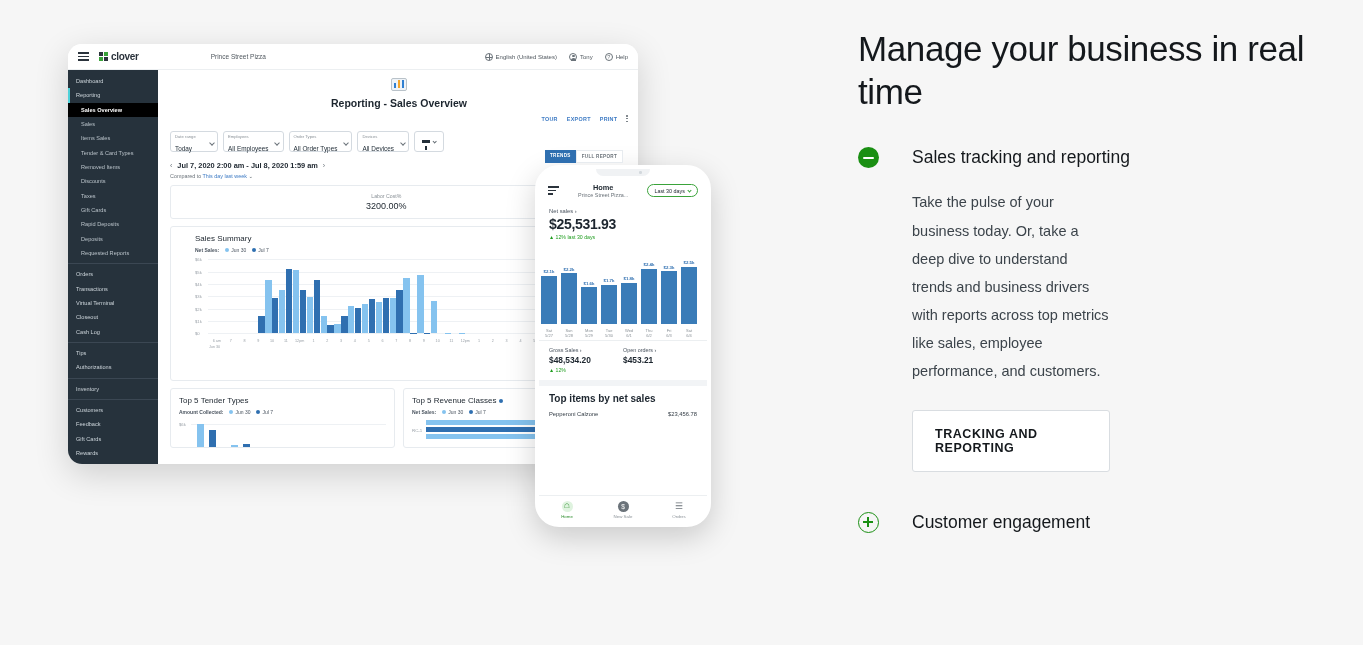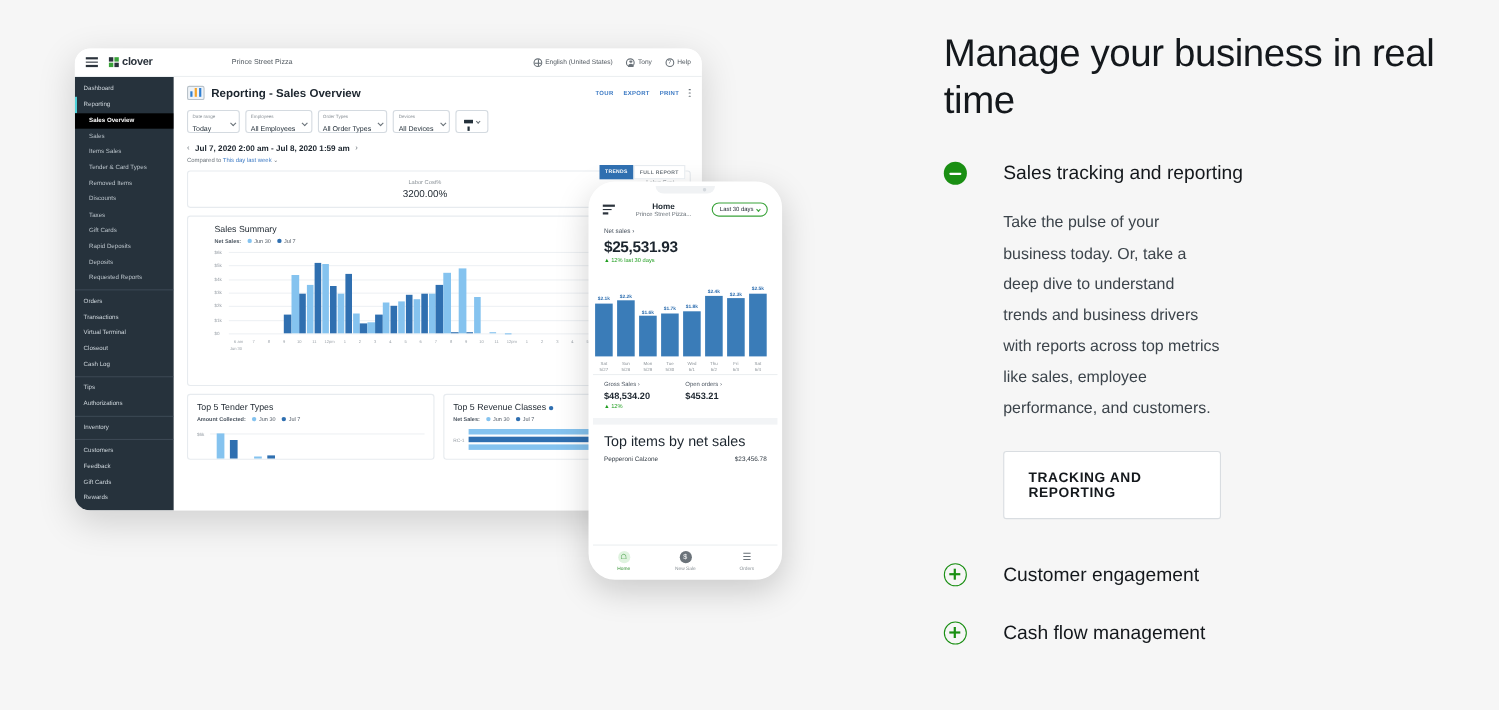--- a/index.html
+++ b/index.html
@@ -48,21 +48,21 @@
   .nav-item {
     font-size: 5.6px; color: #b9c2c9; padding: 4.1px 0 4.1px 8px; line-height: 1.1; white-space: nowrap;
   }
   .nav-item.section { color: #cdd5db; }
   .nav-item.sub { padding-left: 13px; }
   .nav-item.active { background: #000000; color: #ffffff; font-weight: 700; }
   .nav-item.accent-left { border-left: 2px solid #4fd1d9; padding-left: 6px; }
   .nav-sep { height: 1px; background: #3b4753; margin: 3px 0; }
 
   .content { flex: 1; background: #ffffff; padding: 8px 10px 0 12px; overflow: hidden; position: relative; }
-  .page-head { display: flex; align-items: center; gap: 6px; }
+  .page-head { display: flex; align-items: center; gap: 6px; flex-direction: column; }
   .rep-icon { width: 16px; height: 13px; border: 1px solid #b9c2c9; border-radius: 2px; background: #eef3f8; position: relative; flex: none; }
   .rep-icon::before { content:""; position:absolute; left:2px; bottom:2px; width:2px; height:5px; background:#2f7fd1; }
   .rep-icon::after { content:""; position:absolute; left:6px; bottom:2px; width:2px; height:8px; background:#f4a52a; box-shadow: 4px 0 0 #2f7fd1; }
   .page-title { font-size: 10.5px; font-weight: 700; color: #1c252e; }
   .head-actions { margin-left: auto; display: flex; align-items: center; gap: 9px; }
   .act-link { font-size: 5.4px; font-weight: 700; color: #3e7bc4; letter-spacing: .3px; }
   .kebab { display: flex; flex-direction: column; gap: 1.3px; }
   .kebab i { width: 1.6px; height: 1.6px; border-radius: 50%; background: #6b737a; display: block; }
 
   .filters { display: flex; gap: 5px; margin-top: 9px; }
@@ -158,21 +158,21 @@
   .ph-val { font-size: 4.4px; color: #2f6fb0; font-weight: 700; margin-bottom: 1.5px; }
   .ph-bar { width: 100%; background: #3a7cb8; }
   .ph-x { position: absolute; left: -8px; right: 0; bottom: 0; display: flex; gap: 4px; }
   .ph-xt { flex: 1; text-align: center; font-size: 4px; color: #8a9197; line-height: 1.3; }
   .ph-sep { height: 1px; background: #eceff1; margin: 2px -10px 0; }
   .ph-2col { display: flex; margin-top: 6px; }
   .ph-2col > div { flex: 1; }
   .ph-sub { font-size: 5.4px; color: #4b5560; }
   .ph-mid { font-size: 8.4px; font-weight: 700; color: #1c252e; margin-top: 2px; }
   .ph-band { height: 6px; background: #f2f4f6; margin: 7px -10px 0; }
-  .ph-sec { font-size: 13px; font-weight: 400; color: #1c252e; margin-top: 7px; }
+  .ph-sec { font-size: 10px; font-weight: 700; color: #1c252e; margin-top: 7px; }
   .ph-row { display: flex; justify-content: space-between; font-size: 5.8px; color: #333c45; margin-top: 7px; }
   .tabbar { position: absolute; left: 0; right: 0; bottom: 0; height: 28px; background: #fff; border-top: 1px solid #eceff1; display: flex; }
   .tab { flex: 1; display: flex; flex-direction: column; align-items: center; justify-content: center; gap: 2px; }
   .tab .tl { font-size: 4.4px; color: #8a9197; }
   .tab.act .tl { color: #2f8f2f; }
   .ti { width: 11px; height: 11px; border-radius: 50%; display: flex; align-items: center; justify-content: center; font-size: 6.5px; color: #fff; }
   .ti.home { background: #dff3df; color: #2f8f2f; }
   .ti.sale { background: #6b737a; }
   .ti.ord { background: #ffffff; color: #6b737a; font-size: 9px; }
 
@@ -673,19 +673,15 @@
       <div class="acc-body">
         <p>Take the pulse of your business today. Or, take a deep dive to understand trends and business drivers with reports across top metrics like sales, employee performance, and customers.</p>
         <a class="cta">TRACKING AND REPORTING</a>
       </div>
 
       <div class="acc-item acc-next">
         <span class="ic-circle plus"></span>
         <span class="acc-label">Customer engagement</span>
       </div>
 
-      <div class="acc-item acc-next2">
-        <span class="ic-circle plus"></span>
-        <span class="acc-label">Cash flow management</span>
-      </div>
     </div>
   </div>
 </div>
 
 </body></html>

